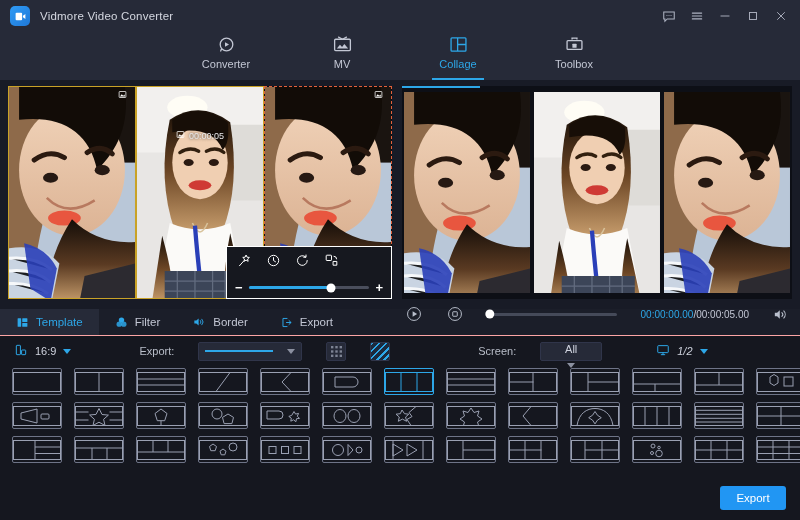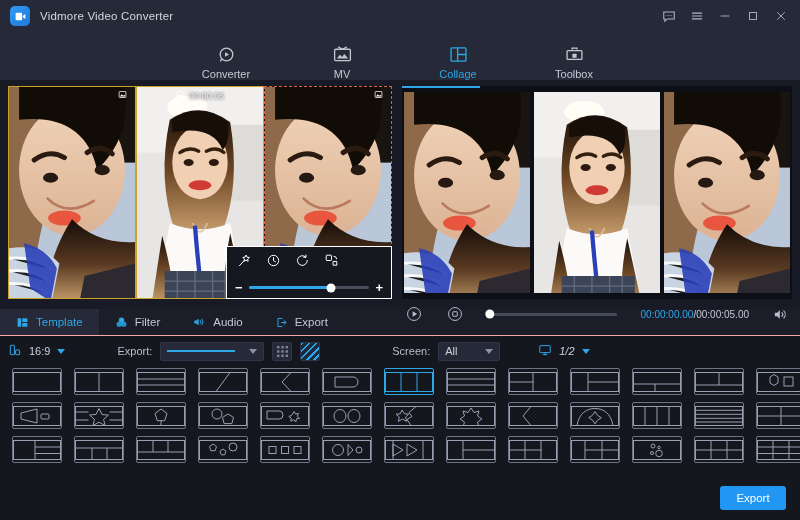--- a/index.html
+++ b/index.html
@@ -40,21 +40,21 @@
   .wbtn {
     width: 26px; height: 24px;
     display: flex; align-items: center; justify-content: center;
     color: #aeb3c2;
   }
 
   
   .navbar {
     height: 48px; flex: 0 0 48px;
     background: #262a38;
-    display: flex; align-items: flex-end; justify-content: center;
+    display: flex; align-items: flex-start; justify-content: center;
     gap: 36px;
     position: relative;
   }
   .navtab {
     width: 80px;
     display: flex; flex-direction: column; align-items: center;
     gap: 3px;
     color: #c3c7d4;
     position: relative;
     padding-top: 2px;
@@ -90,21 +90,21 @@
     border: 1.5px solid #c9a227;
   }
   .cell.sel { border: 1.5px dashed #e2603a; }
   .cell-img { position: absolute; inset: 0; }
   .badge {
     position: absolute; top: 3px; right: 4px;
     display: flex; align-items: center; gap: 4px;
     color: #e8e8ea; font-size: 9px;
     text-shadow: 0 0 3px rgba(0,0,0,.8);
   }
-  .badge.center { left: 50%; right: auto; transform: translateX(-50%); }
+  .badge.center { left: 50%; right: auto; transform: translateX(-50%); margin-top: 40px; }
 
   
   .mini-toolbar {
     position: absolute; right: 0; bottom: 0;
     width: 166px; height: 53px;
     background: #16181f; border: 1px solid #ffffff;
     padding: 6px 8px 4px;
     display: flex; flex-direction: column; justify-content: space-between;
   }
   .mini-icons { display: flex; align-items: center; gap: 14px; padding-left: 2px; }
@@ -144,22 +144,22 @@
   }
   .subtab {
     display: flex; align-items: center; gap: 7px;
     padding: 0 16px; color:#c3c7d4; font-size: 11.5px;
   }
   .subtab.active { background:#262a38; color:#2da7e8; }
   .subtab svg { display:block; }
 
   .optbar {
     height: 30px; flex: 0 0 30px;
-    display:flex; align-items:center; gap: 0;
-    padding: 0 4px; color:#c3c7d4; font-size: 11px;
+    display:flex; align-items:center; gap: 16px;
+    padding: 0 10px; color:#c3c7d4; font-size: 11px;
     position: relative;
   }
   .opt-group { display:flex; align-items:center; gap:7px; }
   .ratio-val { color:#cfd3de; font-size: 11px; }
   .caret { width:0;height:0;border-left:4.5px solid transparent;border-right:4.5px solid transparent;
            border-top:5px solid #2da7e8; }
   .caret.grey { border-top-color:#8b90a0; }
   .lbl { color:#b9bec9; font-size: 11px; }
   .selbox {
     background:#262a38; border:1px solid #30354a; height:19px; border-radius:2px;
@@ -168,21 +168,21 @@
   }
   .line-preview { width:104px; }
   .line-preview .hr { flex:1 1 auto; height:2px; background:#2da7e8; margin-right:6px; }
   .sqbtn {
     width:20px; height:19px; background:#262a38; border:1px solid #30354a; border-radius:2px;
     display:flex; align-items:center; justify-content:center;
   }
   .sqbtn.stripe {
     background: repeating-linear-gradient(135deg,#2da7e8 0 2px,#1c2a3d 2px 5px);
   }
-  .screen-sel { width:62px; }
+  .screen-sel { width:62px;flex-direction:column; }
 
   
   .tpl-area { flex:1 1 auto; padding: 2px 12px 0 12px; min-height:0; }
   .tpl-row { display:flex; gap:12px; margin-bottom: 7px; }
   .tpl {
     width: 56px; height: 27px;
     border: 1px solid #6e7487; border-radius: 2px;
     display:flex; align-items:center; justify-content:center;
     background: transparent;
   }
@@ -590,21 +590,21 @@
         <span>Filter</span>
       </div>
       <div class="subtab">
         <span>
           <svg width="14" height="14" viewBox="0 0 24 24" fill="none" stroke="#2da7e8" stroke-width="1.6">
             <path d="M4 9.5h3.4L11.4 6v12l-4-3.5H4z" fill="#2da7e8" stroke="none"></path>
             <path d="M14.4 9.4a3.8 3.8 0 0 1 0 5.2" stroke-linecap="round"></path>
             <path d="M17 7.2a7 7 0 0 1 0 9.6" stroke-linecap="round"></path>
           </svg>
         </span>
-        <span>Audio</span>
+        <span>Border</span>
       </div>
       <div class="subtab">
         <span>
           <svg width="13" height="13" viewBox="0 0 24 24" fill="none" stroke="#2da7e8" stroke-width="1.8" stroke-linecap="round">
             <path d="M13 4.5H5.5v15H13"></path>
             <path d="M12 12h8M16.6 8.4L20.4 12l-3.8 3.6"></path>
           </svg>
         </span>
         <span>Export</span>
       </div>

